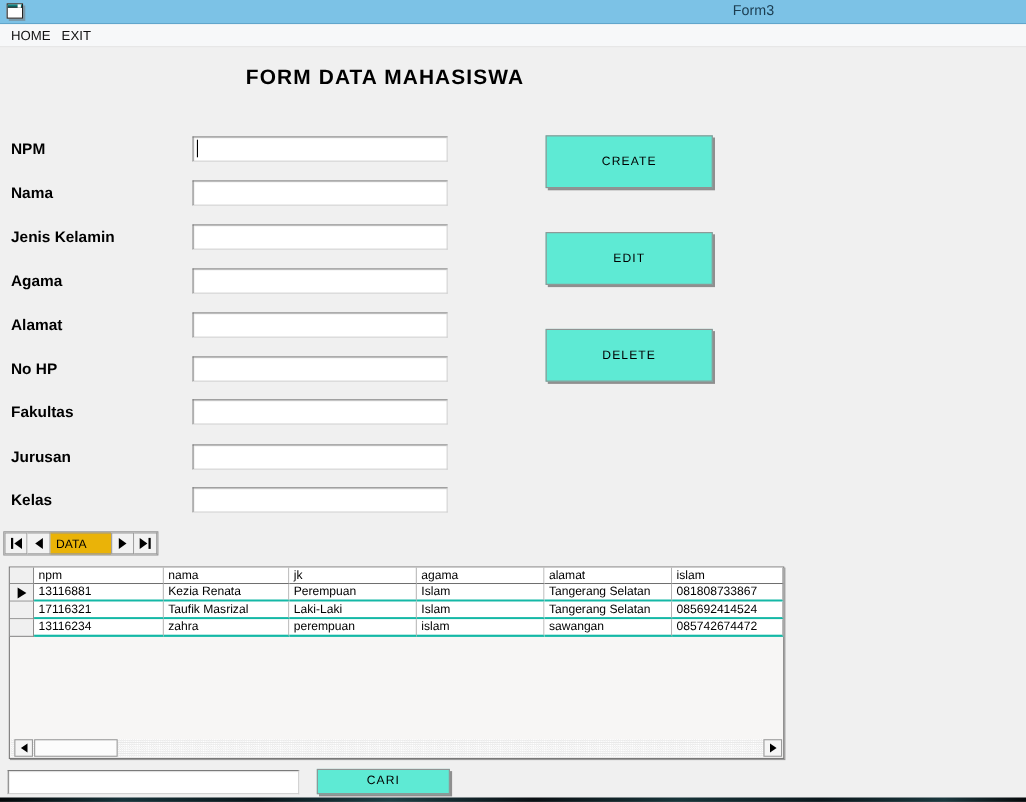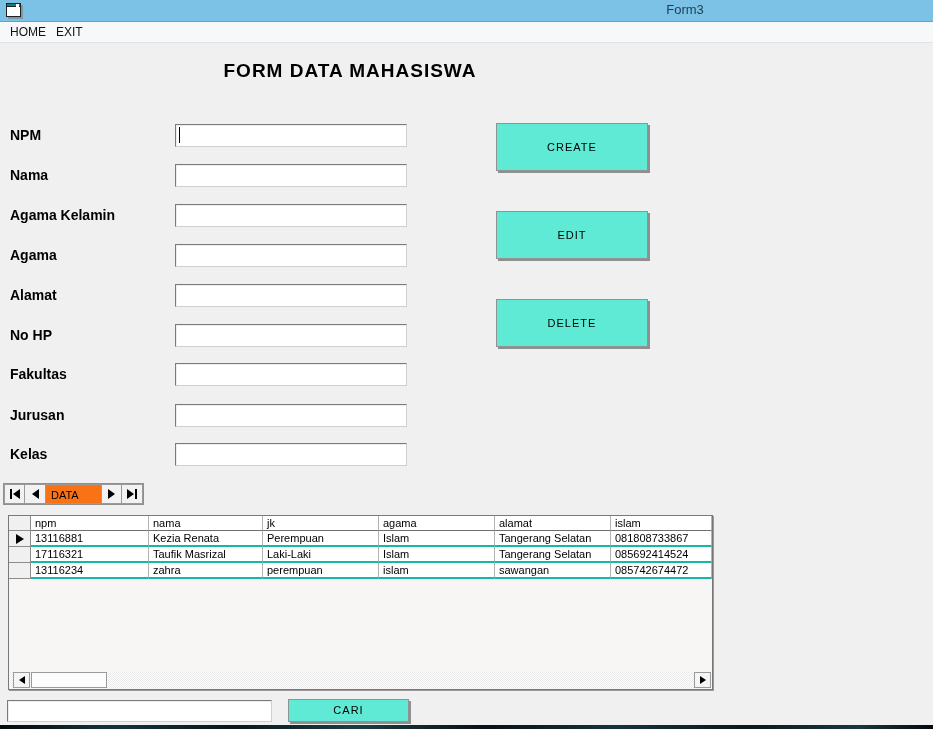--- a/index.html
+++ b/index.html
@@ -44,21 +44,21 @@
   .btn-delete { left:496px; top:299px; width:152px; height:48px;text-decoration:underline; }
   .btn3d .lbl { position:absolute; left:0; right:0; top:50%; transform:translateY(-50%); }
   .btn-cari { left:288px; top:699px; width:121px; height:23px; line-height:21px; }
 
   
   .datanav { position:absolute; left:3px; top:483px; width:141px; height:22px;
              background:#f0f0f0; border:1px solid #8f8f8f; display:flex; }
   .dn-btn { width:21px; height:100%; background:#f2f2f2; border:1px solid #9a9a9a;
             display:flex; align-items:center; justify-content:center; gap:1px; }
   .dn-btn + .dn-btn { border-left:none; }
-  .dn-caption { flex:1; background:#f97316; border-top:1px solid #9a9a9a; border-bottom:1px solid #9a9a9a;
+  .dn-caption { flex:1; background:#eab308; border-top:1px solid #9a9a9a; border-bottom:1px solid #9a9a9a;
                 font-size:11px; line-height:20px; padding-left:5px; color:#000; }
   .tri-r { width:0; height:0; border-top:5px solid transparent; border-bottom:5px solid transparent; border-left:7px solid #000; }
   .tri-l { width:0; height:0; border-top:5px solid transparent; border-bottom:5px solid transparent; border-right:7px solid #000; }
   .dn-bar { width:2px; height:10px; background:#000; }
 
   
   .grid { position:absolute; left:8px; top:515px; width:705px; height:175px;
           background:#f7f6f5; border:1px solid #787878; box-shadow:1px 1px 0 #9a9a9a; }
   .g-header, .g-row { display:flex; width:703px; }
   .g-header { height:15px; }
@@ -111,21 +111,21 @@
 
   <div class="heading">FORM DATA MAHASISWA</div>
 
   <div class="flabel" style="top:124px">NPM</div>
   <input class="tb" style="top: 124px;" value="">
   <div class="caret"></div>
 
   <div class="flabel" style="top:164px">Nama</div>
   <input class="tb" style="top: 164px;" value="">
 
-  <div class="flabel" style="top:204px">Agama Kelamin</div>
+  <div class="flabel" style="top:204px">Jenis Kelamin</div>
   <input class="tb" style="top: 204px;" value="">
 
   <div class="flabel" style="top:244px">Agama</div>
   <input class="tb" style="top: 244px;" value="">
 
   <div class="flabel" style="top:284px">Alamat</div>
   <input class="tb" style="top: 284px;" value="">
 
   <div class="flabel" style="top:324px">No HP</div>
   <input class="tb" style="top: 324px;" value="">

